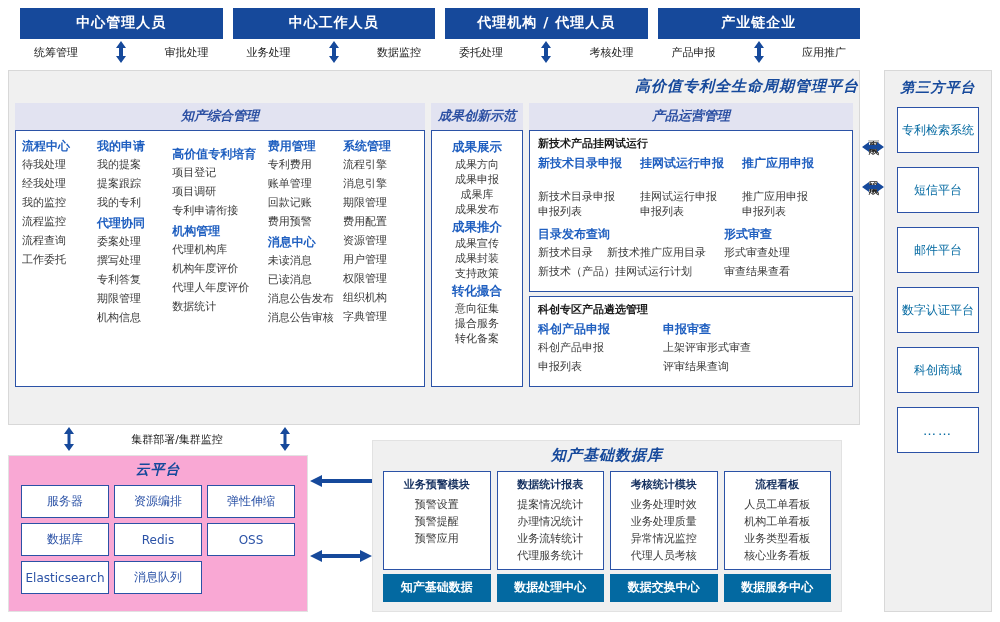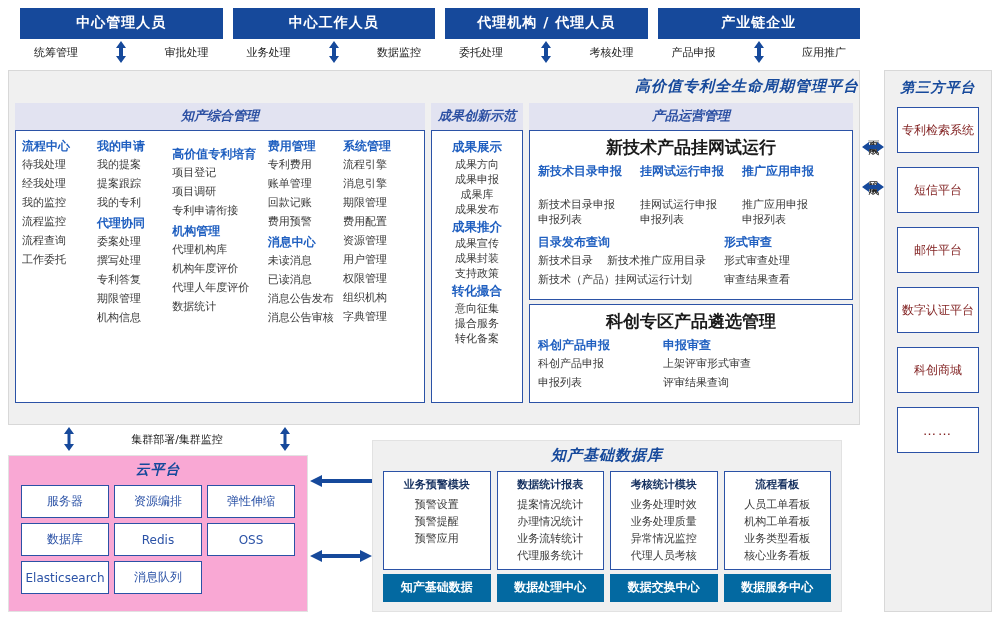--- a/index.html
+++ b/index.html
@@ -66,21 +66,21 @@
   #sect-chengguo{width:92px;}
   #sect-chengguo .sect-bd{padding:8px 6px;}
   #sect-chengguo .g-title{text-align:center;font-size:12.5px;margin-bottom:4px;}
   #sect-chengguo .item{text-align:center;margin-bottom:4px;}
 
   
   #sect-chanpin{flex:1;}
   #sect-chanpin .sect-bd{background:transparent;border:none;padding:0;display:flex;
     flex-direction:column;gap:4px;}
   .subbox{background:#fff;border:1px solid #2b52a6;box-sizing:border-box;padding:5px 8px 6px;}
-  .subbox-hd{text-align:center;font-weight:bold;font-size:17px;color:#1a1a1a;margin-bottom:5px;}
+  .subbox-hd{font-weight:bold;font-size:11px;color:#1a1a1a;margin-bottom:5px;}
   .triple{display:flex;}
   .triple > div{flex:1;}
   .triple .g-title{font-size:12px;line-height:1.25;min-height:30px;}
   .triple .item{margin-bottom:4px;}
   .pair{display:flex;margin-top:6px;}
   .pair .left{flex:1.55;}
   .pair .right{flex:1;}
   .inline2{display:flex;gap:14px;}
   .subbox.second .g-title{min-height:0;margin-bottom:5px;}
   .subbox.second .duo{display:flex;}
@@ -96,21 +96,21 @@
 
   
   .third{position:absolute;left:884px;top:70px;width:108px;height:542px;
     background:#f0f0f0;border:1px solid #d8d8d8;box-sizing:border-box;
     display:flex;flex-direction:column;align-items:center;}
   .third-title{font-size:14px;font-weight:bold;font-style:italic;color:#16499b;
     margin:8px 0 10px;letter-spacing:1px;}
   .third-item{
     width:82px;height:46px;background:#fff;border:1px solid #2b52a6;
     box-sizing:border-box;display:flex;align-items:center;justify-content:center;
-    color:#7f1d1d;font-size:12px;margin-bottom:14px;
+    color:#0369a1;font-size:12px;margin-bottom:14px;
   }
   .third-item.dots{letter-spacing:2px;font-size:13px;}
 
   
   .cluster{position:absolute;left:62px;top:426px;width:230px;height:26px;
     display:flex;align-items:center;justify-content:space-between;}
   .cluster .lbl{font-size:11px;color:#222;}
 
   
   .cloud{position:absolute;left:8px;top:455px;width:300px;height:157px;

